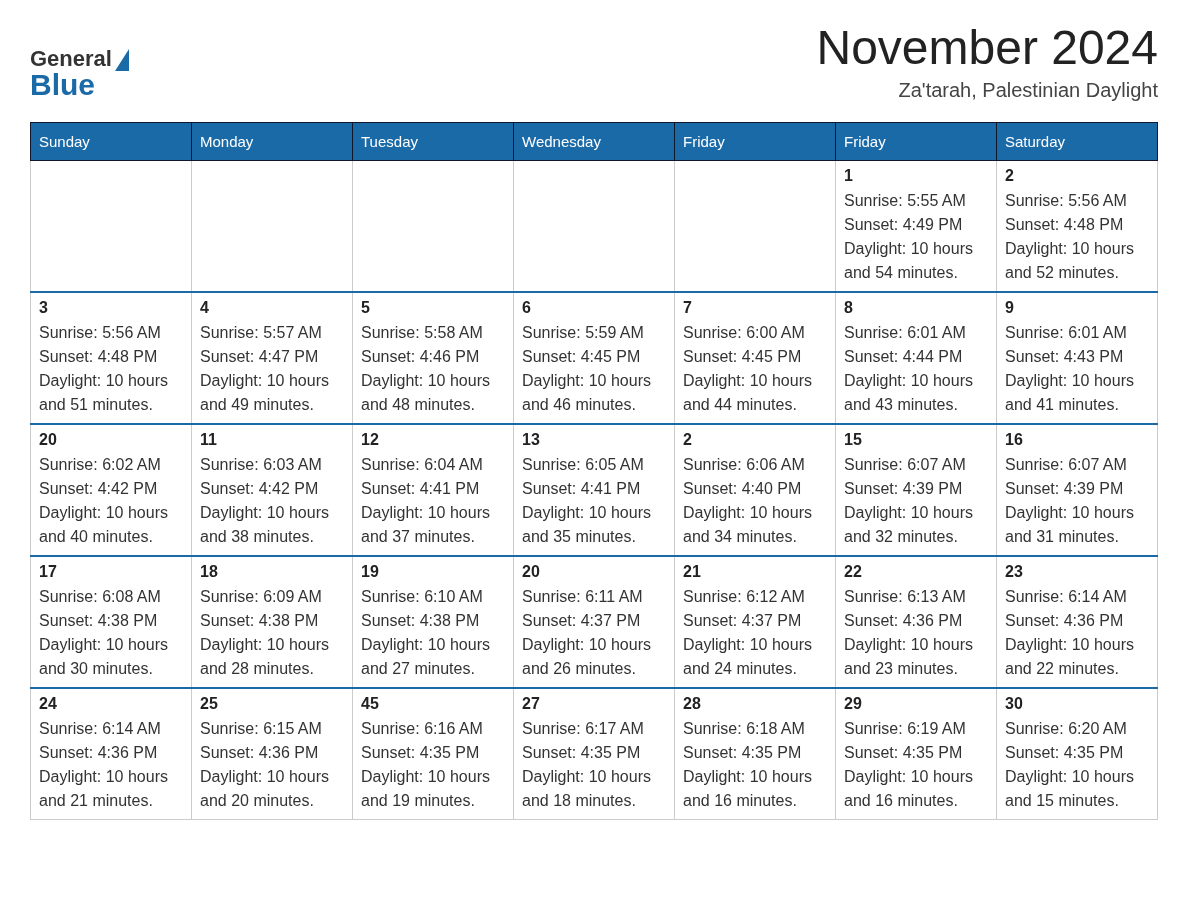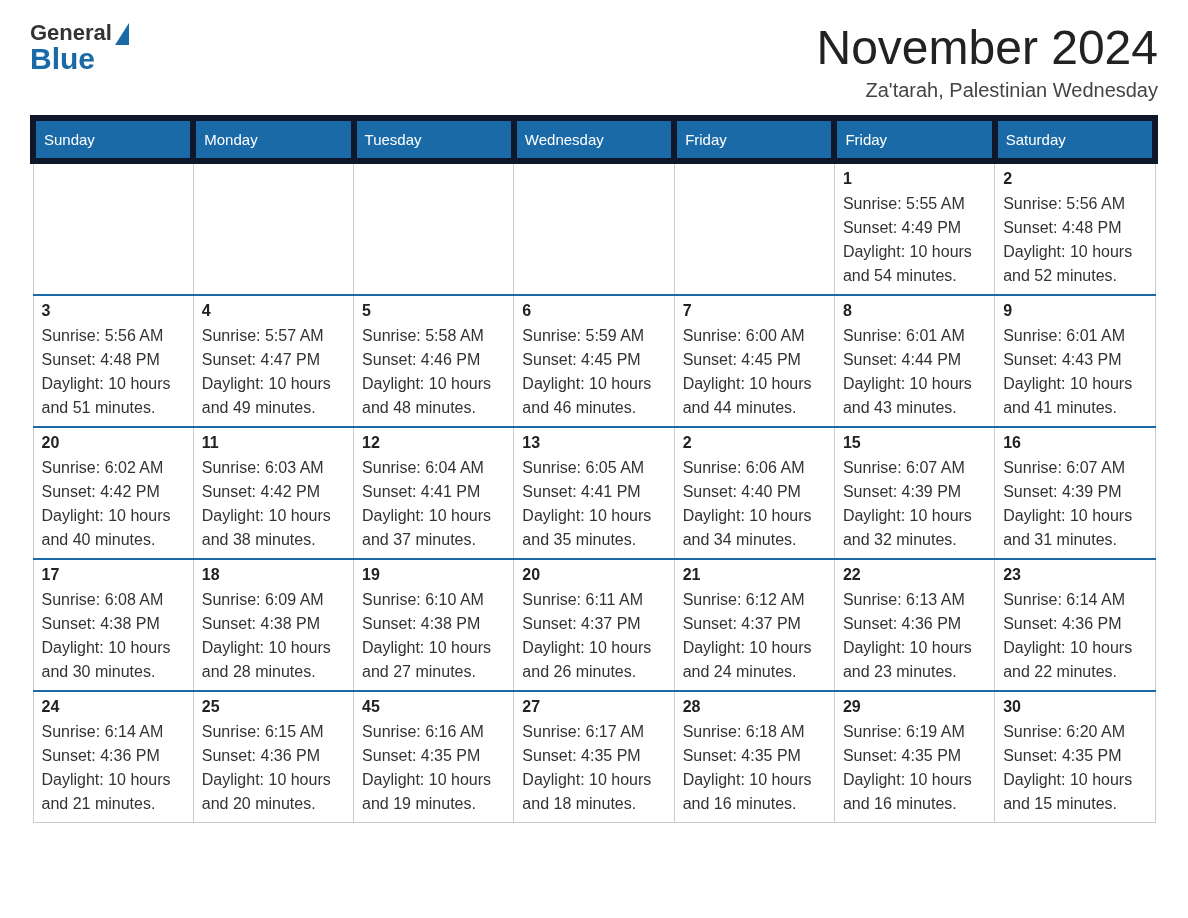--- a/index.html
+++ b/index.html
@@ -6,22 +6,22 @@
     body {
       font-family: Arial, sans-serif;
       background: #fff;
       padding: 20px 30px;
       width: 1188px;
       min-height: 918px;
     }
     .header {
       display: flex;
       justify-content: space-between;
-      align-items: flex-start;
-      margin-bottom: 13px;
+      align-items: flex-end;
+      margin-bottom: 20px;
     }
     .logo {
       display: flex;
       flex-direction: column;
       align-items: flex-start;
     }
     .logo-top {
       display: flex;
       align-items: center;
     }
@@ -62,21 +62,21 @@
       width: 100%;
       border-collapse: collapse;
     }
     .calendar th {
       background-color: #1a6aa8;
       color: white;
       padding: 10px 8px;
       text-align: left;
       font-size: 15px;
       font-weight: normal;
-      border: 6px solid #0f172a;
+      border: 1px solid #0f172a;
     }
     .calendar td {
       border: 1px solid #ccc;
       vertical-align: top;
       padding: 6px 8px;
       width: 14.28%;
       height: 120px;
     }
     .day-number {
       font-size: 16px;
@@ -103,21 +103,21 @@
 <div class="header">
   <div class="logo">
     <div class="logo-top">
       <span class="logo-general">General</span>
       <div class="logo-triangle"></div>
     </div>
     <span class="logo-blue">Blue</span>
   </div>
   <div class="title-section">
     <div class="month-title">November 2024</div>
-    <div class="location">Za'tarah, Palestinian Wednesday</div>
+    <div class="location">Za'tarah, Palestinian Daylight</div>
   </div>
 </div>
 
 <table class="calendar">
   <thead>
     <tr>
 
     <th>Sunday</th>
         <th>Monday</th>
         <th>Tuesday</th>

